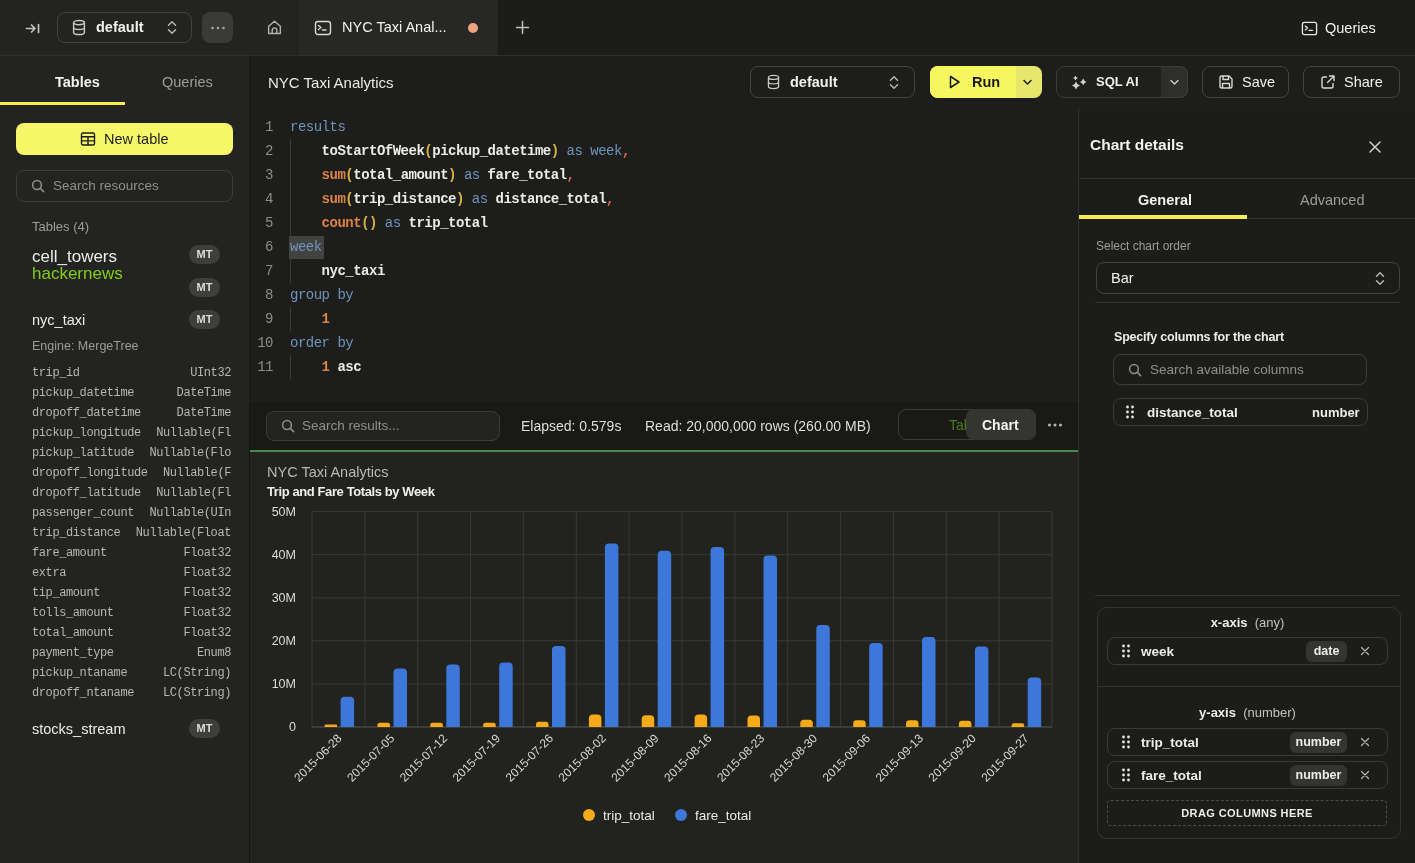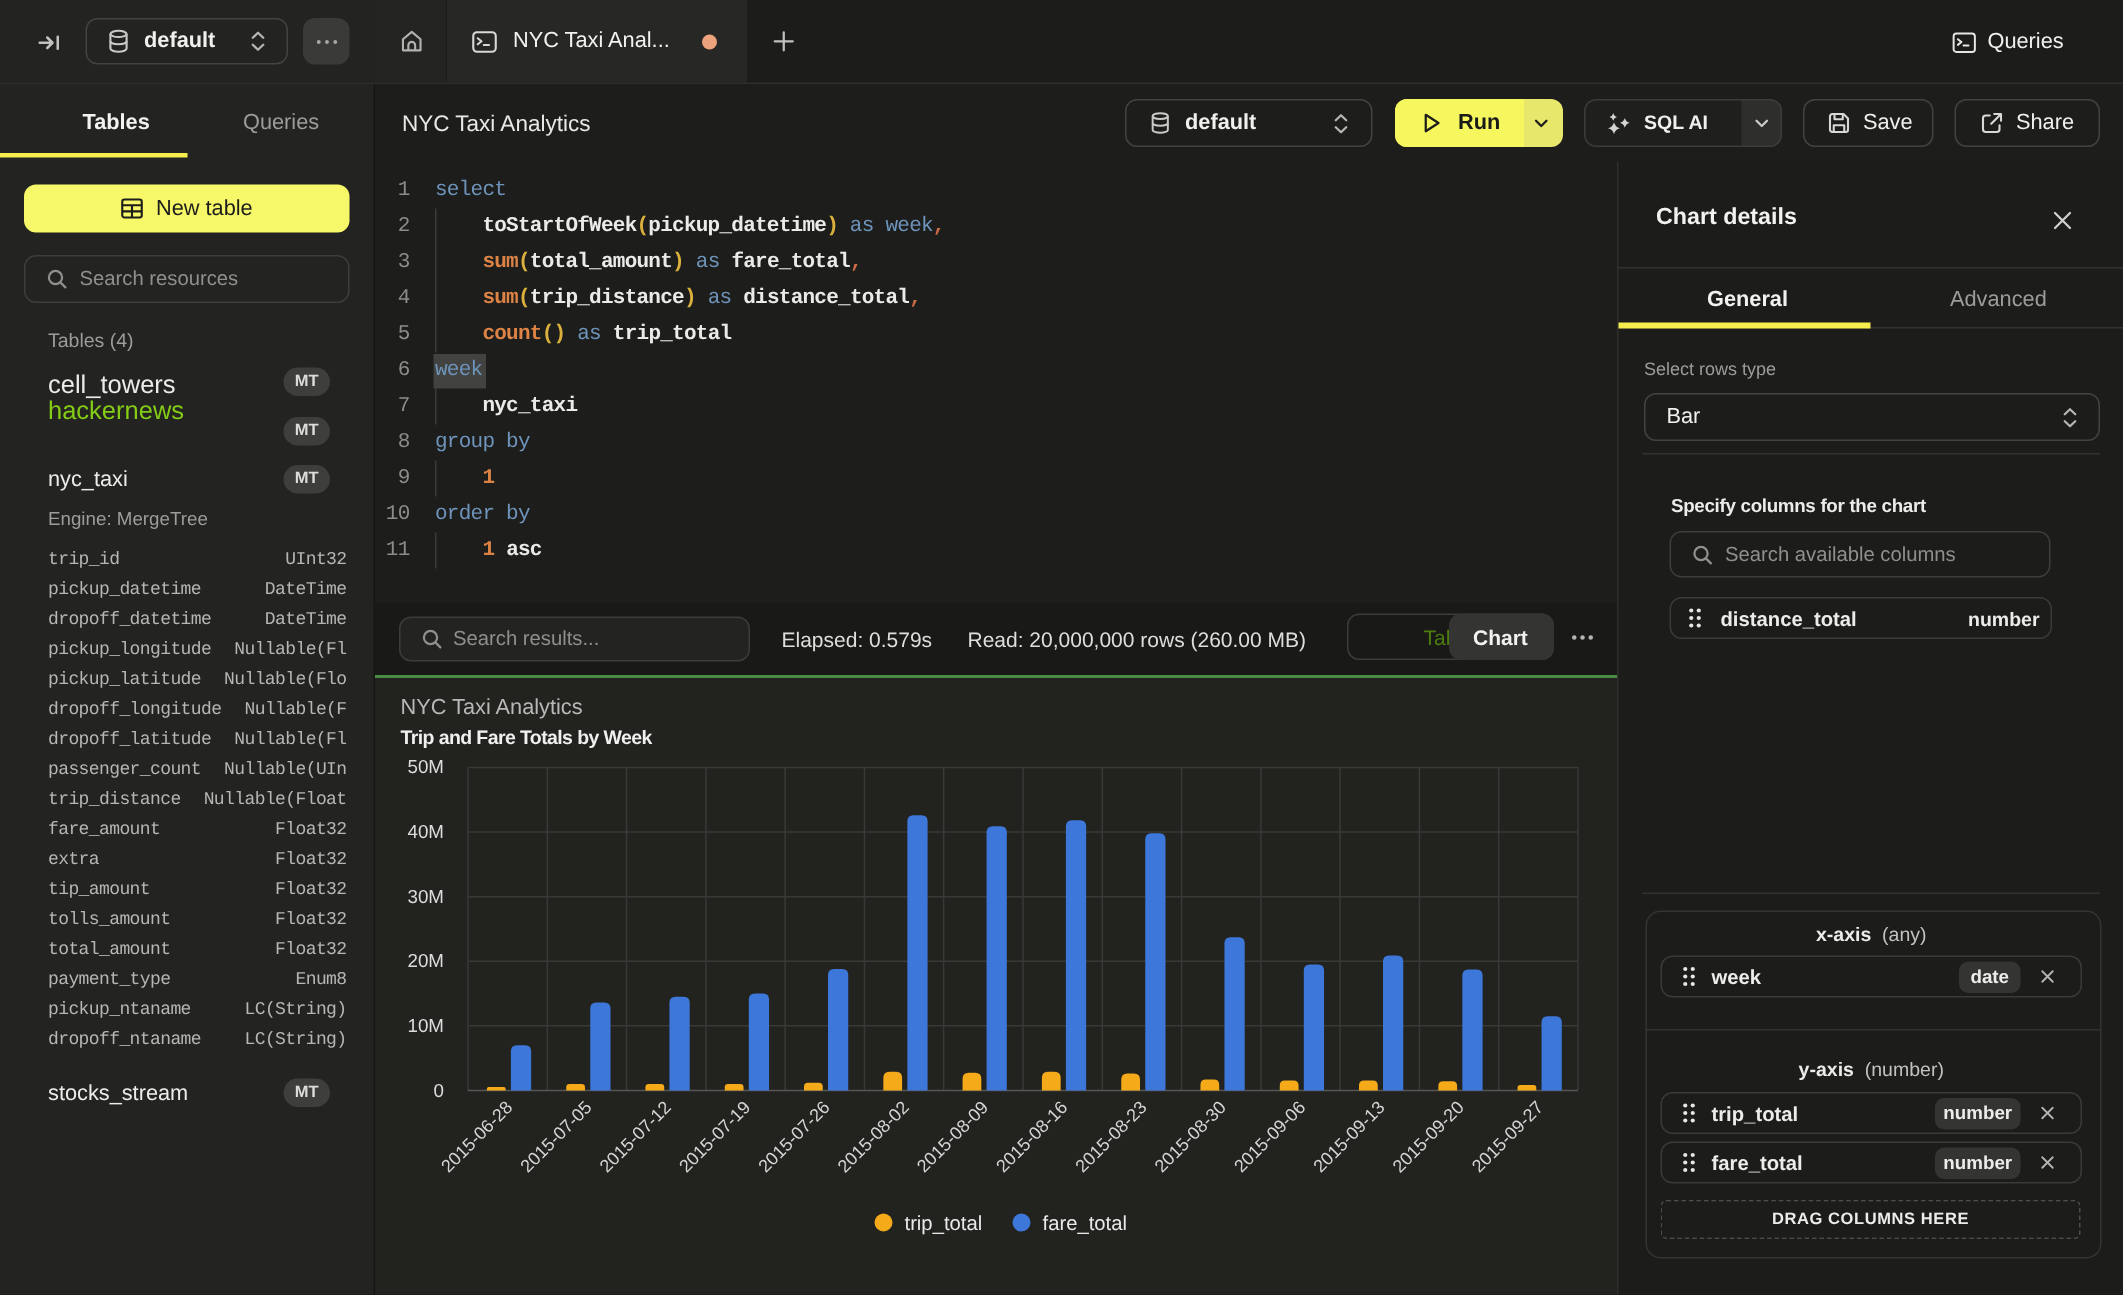--- a/index.html
+++ b/index.html
@@ -175,21 +175,21 @@
     </svg>
     <div class="abs" style="left:1094px;top:18px;font-size:14.5px;color:#f0f0ee;">Share</div>
   </div>
 
   <div class="abs" id="editor" style="left:250px;top:108px;width:828px;height:294px;background:#1d1d1b;">
     <div class="abs" style="left:40px;top:31px;width:1px;height:96px;background:#3b3b39;"></div>
     <div class="abs" style="left:40px;top:151px;width:1px;height:24px;background:#3b3b39;"></div>
     <div class="abs" style="left:40px;top:199px;width:1px;height:24px;background:#3b3b39;"></div>
     <div class="abs" style="left:40px;top:247px;width:1px;height:24px;background:#3b3b39;"></div>
     <div class="abs" style="left:39px;top:128px;width:35px;height:23px;background:#424240;"></div>
-    <div class="eline" style="top:7px;"><span class="num">1</span><span class="code"><span class="k">select</span></span></div>
+    <div class="eline" style="top:7px;"><span class="num">1</span><span class="code"><span class="k">results</span></span></div>
     <div class="eline" style="top:31px;"><span class="num">2</span><span class="code">    <span class="i">toStartOfWeek</span><span class="p">(</span><span class="i">pickup_datetime</span><span class="p">)</span> <span class="k">as</span> <span class="k">week</span><span class="c">,</span></span></div>
     <div class="eline" style="top:55px;"><span class="num">3</span><span class="code">    <span class="f">sum</span><span class="p">(</span><span class="i">total_amount</span><span class="p">)</span> <span class="k">as</span> <span class="i">fare_total</span><span class="c">,</span></span></div>
     <div class="eline" style="top:79px;"><span class="num">4</span><span class="code">    <span class="f">sum</span><span class="p">(</span><span class="i">trip_distance</span><span class="p">)</span> <span class="k">as</span> <span class="i">distance_total</span><span class="c">,</span></span></div>
     <div class="eline" style="top:103px;"><span class="num">5</span><span class="code">    <span class="f">count</span><span class="p">()</span> <span class="k">as</span> <span class="i">trip_total</span></span></div>
     <div class="eline" style="top:127px;"><span class="num">6</span><span class="code"><span class="k">week</span></span></div>
     <div class="eline" style="top:151px;"><span class="num">7</span><span class="code">    <span class="i">nyc_taxi</span></span></div>
     <div class="eline" style="top:175px;"><span class="num">8</span><span class="code"><span class="k">group by</span></span></div>
     <div class="eline" style="top:199px;"><span class="num">9</span><span class="code">    <span class="n">1</span></span></div>
     <div class="eline" style="top:223px;"><span class="num">10</span><span class="code"><span class="k">order by</span></span></div>
     <div class="eline" style="top:247px;"><span class="num">11</span><span class="code">    <span class="n">1</span> <span class="i">asc</span></span></div>
@@ -295,30 +295,30 @@
           <text x="779.6" y="287" text-anchor="end" transform="rotate(-45 779.6 287)">2015-09-27</text>
         </g>
     <circle cx="339" cy="363" r="6" fill="#f5ab19"></circle>
     <text x="353" y="368" fill="#eaeae8" font-size="13.5" font-family="Liberation Sans, sans-serif">trip_total</text>
     <circle cx="431" cy="363" r="6" fill="#3d77d9"></circle>
     <text x="445" y="368" fill="#eaeae8" font-size="13.5" font-family="Liberation Sans, sans-serif">fare_total</text>
     </svg>
   </div>
 
   <div class="abs" id="rightpanel" style="left:1078px;top:108px;width:337px;height:755px;background:#1c1c1a;border-left:1px solid #2e2e2c;">
-    <div class="abs" style="left:25px;top:28px;font-size:15.5px;font-weight:700;color:#f2f2f0;">Chart details</div>
+    <div class="abs" style="left:11px;top:28px;font-size:15.5px;font-weight:700;color:#f2f2f0;">Chart details</div>
     <svg class="abs" style="left:289px;top:32px;" width="14" height="14" viewBox="0 0 14 14" fill="none" stroke="#d0d0ce" stroke-width="1.5" stroke-linecap="round">
       <path d="M2 2 L12 12 M12 2 L2 12"></path>
     </svg>
 
     <div class="abs" style="left:0;top:70px;width:337px;height:41px;border-top:1px solid #323230;border-bottom:1px solid #323230;"></div>
     <div class="abs" style="left:59px;top:84px;font-size:14.5px;font-weight:700;color:#f2f2f0;">General</div>
     <div class="abs" style="left:221px;top:84px;font-size:14.5px;color:#9c9c9a;">Advanced</div>
     <div class="abs" style="left:0;top:107px;width:168px;height:4px;background:#f5ee4e;"></div>
-    <div class="abs" style="left:17px;top:131px;font-size:12px;color:#9c9c9a;">Select rows type</div>
+    <div class="abs" style="left:17px;top:131px;font-size:12px;color:#9c9c9a;">Select chart order</div>
 
     <div class="abs" style="left:17px;top:154px;width:304px;height:32px;border:1px solid #434341;border-radius:8px;"></div>
     <div class="abs" style="left:32px;top:162px;font-size:14.5px;color:#f0f0ee;">Bar</div>
     <svg class="abs" style="left:295px;top:163px;" width="12" height="15" viewBox="0 0 12 15" fill="none" stroke="#b5b5b3" stroke-width="1.5" stroke-linecap="round" stroke-linejoin="round">
       <path d="M2.5 5.2 L6 1.8 L9.5 5.2 M2.5 9.8 L6 13.2 L9.5 9.8"></path>
     </svg>
     <div class="abs" style="left:16px;top:194px;width:305px;height:1px;background:#323230;"></div>
     <div class="abs" style="left:35px;top:222px;font-size:12.5px;letter-spacing:-0.2px;font-weight:700;color:#ececea;">Specify columns for the chart</div>
 
     <div class="abs" style="left:34px;top:246px;width:254px;height:31px;border:1px solid #3d3d3b;border-radius:8px;"></div>

